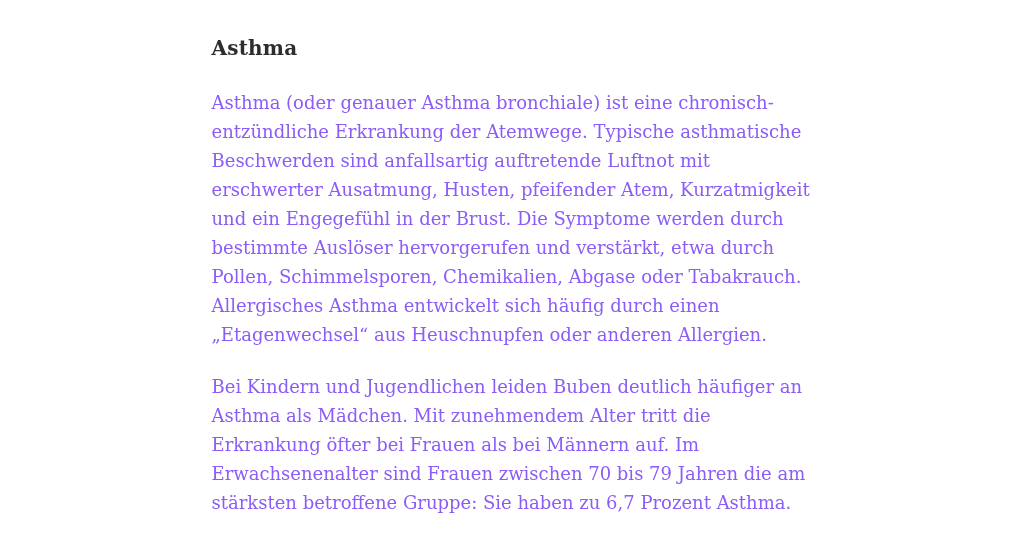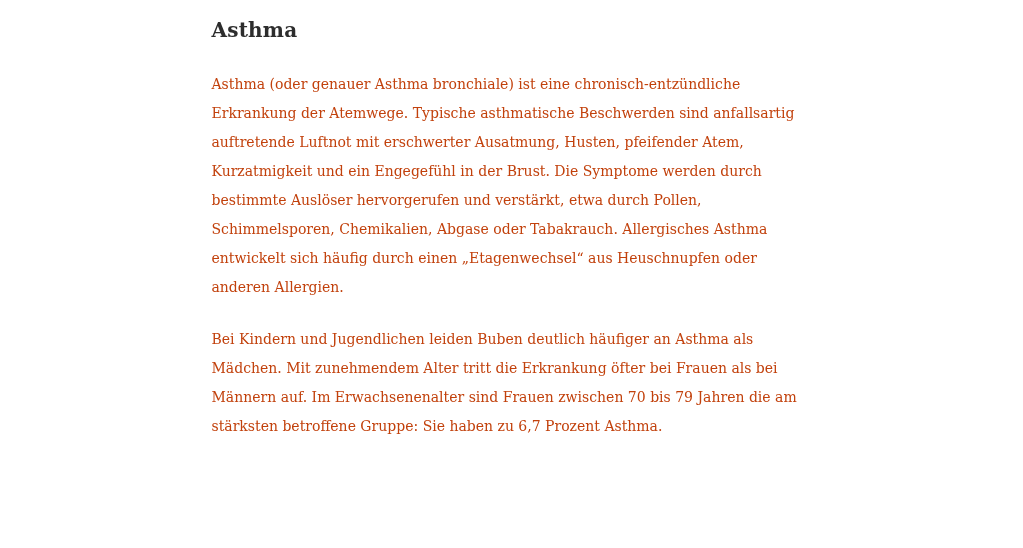--- a/index.html
+++ b/index.html
@@ -10,35 +10,35 @@
   body {
     width: 1023px;
     height: 548px;
     overflow: hidden;
     font-family: "DejaVu Serif", "Liberation Serif", serif;
     color: #333333;
   }
   .article {
     width: 600px;
     margin: 0 auto;
-    padding-top: 18px;
+    padding-top: 36px;
   }
   .article h1 {
     font-size: 20px;
     line-height: 1.2;
     font-weight: 700;
     color: #2d2d2d;
     margin: 0 0 28px 0;
     letter-spacing: 0.2px;
   }
   .article p {
-    font-size: 14px;
+    font-size: 18px;
     line-height: 29px;
     margin: 0 0 23px 0;
-    color: #c2410c;
+    color: #8b5cf6;
   }
 </style>
 </head>
 <body>
 
 <main class="article">
   <h1>Asthma</h1>
   <p>Asthma (oder genauer Asthma bronchiale) ist eine chronisch-entzündliche Erkrankung der Atemwege. Typische asthmatische Beschwerden sind anfallsartig auftretende Luftnot mit erschwerter Ausatmung, Husten, pfeifender Atem, Kurzatmigkeit und ein Engegefühl in der Brust. Die Symptome werden durch bestimmte Auslöser hervorgerufen und verstärkt, etwa durch Pollen, Schimmelsporen, Chemikalien, Abgase oder Tabakrauch. Allergisches Asthma entwickelt sich häufig durch einen „Etagenwechsel“ aus Heuschnupfen oder anderen Allergien.</p>
   <p>Bei Kindern und Jugendlichen leiden Buben deutlich häufiger an Asthma als Mädchen. Mit zunehmendem Alter tritt die Erkrankung öfter bei Frauen als bei Männern auf. Im Erwachsenenalter sind Frauen zwischen 70 bis 79 Jahren die am stärksten betroffene Gruppe: Sie haben zu 6,7 Prozent Asthma.</p>
 </main>

